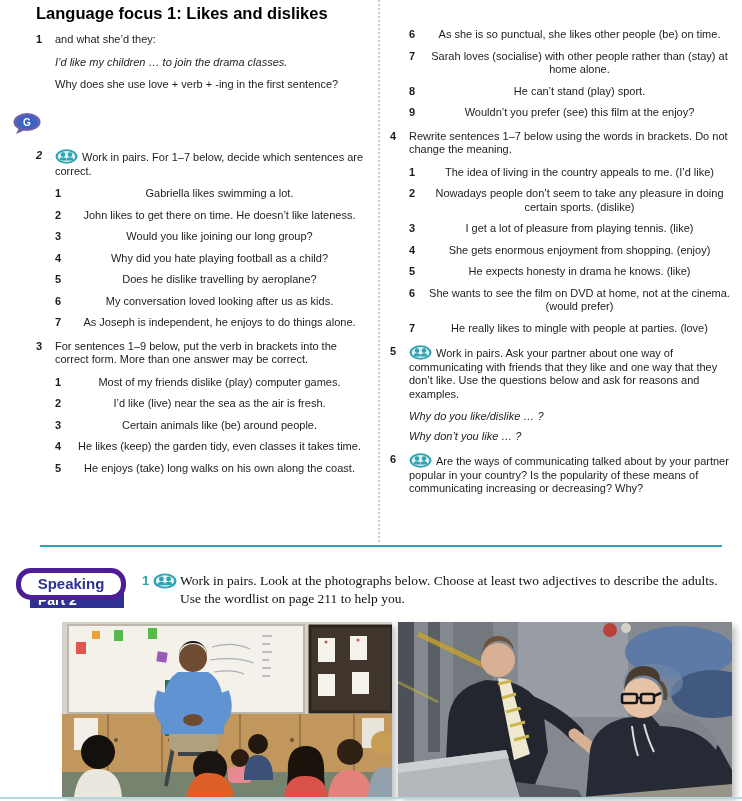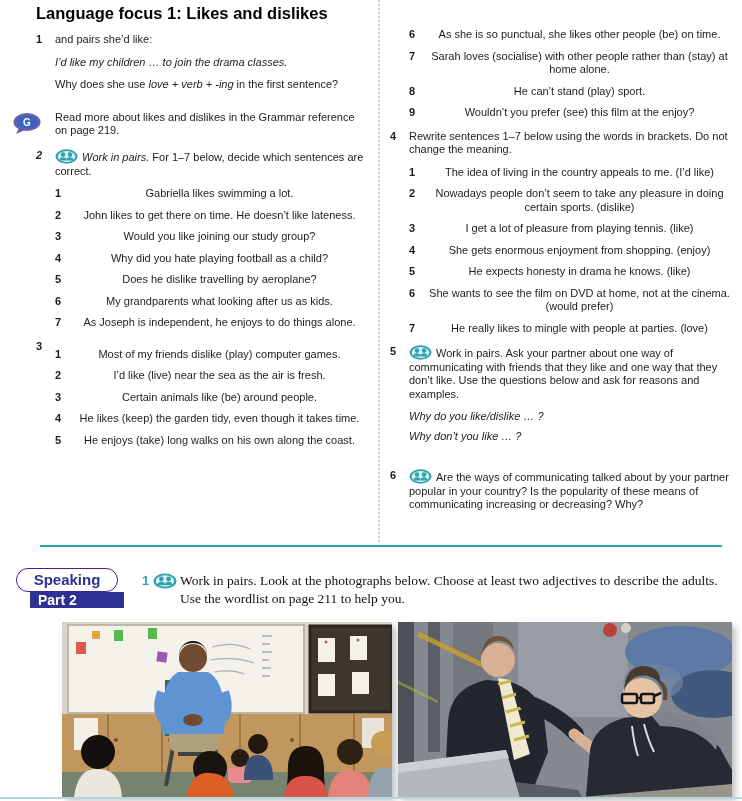--- a/index.html
+++ b/index.html
@@ -11,31 +11,31 @@
   .vdivider{position:absolute;left:378px;top:0;height:542px;width:0;border-left:2px dotted #c3ccce;}
   .hdivider{position:absolute;left:40px;top:545px;width:682px;height:2px;background:#2fa3b3;}
   h1{font-size:16.5px;line-height:19px;font-weight:bold;margin:0 0 10px 0;color:#000;}
   .ex{display:flex;margin-bottom:10px;}
   .exnum{width:19px;flex:none;font-weight:bold;}
   .exnum.it{font-style:italic;}
   .exbody{flex:1;min-width:0;}
   .exbody p{margin:0 0 9px 0;}
   .quote{font-style:italic;}
   .b{font-weight:normal;}
-  .i{font-style:italic;}
+  .i{}
   .item{display:flex;margin-top:8px;}
   .inum{width:17px;flex:none;font-weight:bold;}
   .itext{flex:1;min-width:0;text-align:center;}
   .gnote{display:flex;margin:0 0 11px 0;margin-left:-24px;align-items:flex-start;}
   .gnote .gicon{flex:none;width:43px;padding-top:1px;}
   .gnote p{margin:0;flex:1;}
   .pair-icon{vertical-align:-3px;margin-right:4px;}
   
   .banner{position:absolute;left:16px;top:568px;width:120px;}
-  .pill{position:relative;z-index:2;width:100px;height:22px;border:1px solid #4c1d95;border-radius:15px;
+  .pill{position:relative;z-index:2;width:100px;height:22px;border:5px solid #4c1d95;border-radius:15px;
         background:#fff;color:#2e3192;font-weight:bold;font-size:15px;text-align:center;line-height:22px;}
   .partbox{position:absolute;z-index:1;left:14px;top:24px;width:86px;background:#2e3192;color:#fff;
            font-weight:bold;font-size:14px;line-height:16px;padding-left:8px;}
   .instruction{position:absolute;left:142px;top:572px;width:552px;padding-left:38px;
                font-family:"Liberation Serif",serif;font-size:13.5px;line-height:17.5px;color:#111;}
   .instruction .snum{position:absolute;left:0;top:0;color:#2fa3b3;font-weight:bold;
                      font-family:"Liberation Sans",sans-serif;font-size:13px;}
   .instruction .sicon{position:absolute;left:11px;top:1px;}
   
   .photo{position:absolute;top:622px;height:175px;overflow:hidden;background:#888;
@@ -49,36 +49,35 @@
 <body>
 
 <div class="page">
 
   <div class="col col-left">
     <h1>Language focus 1: Likes and dislikes</h1>
 
     <div class="ex">
       <span class="exnum">1</span>
       <div class="exbody">
-        <p>and pairs she’d like:</p>
+        <p>and what she’d they:</p>
         <p class="quote">I’d like my children … to join the drama classes.</p>
         <p><span>Why does she use </span><span class="i">love + verb + -ing</span><span> in the first sentence?</span></p>
       </div>
     </div>
 
     <div class="gnote">
       <span class="gicon">
         <svg width="31" height="23" viewBox="0 0 31 23">
           <ellipse cx="15" cy="10" rx="13.5" ry="9" fill="#6a5fae"></ellipse>
           <path d="M7 16 L4 22 L13 18 Z" fill="#6a5fae"></path>
           <ellipse cx="15" cy="10" rx="10.5" ry="6.6" fill="#3a63c2"></ellipse>
           <text x="15" y="13.8" text-anchor="middle" font-size="10" font-weight="bold" fill="#ffffff" font-family="Liberation Sans, sans-serif">G</text>
         </svg>
       </span>
-      <p>Read more about likes and dislikes in the Grammar reference on page 219.</p>
     </div>
 
     <div class="ex">
       <span class="exnum it">2</span>
       <div class="exbody">
         <p><svg class="pair-icon" width="23" height="15" viewBox="0 0 23 15">
               <ellipse cx="11.5" cy="7.5" rx="11" ry="7.2" fill="#2fa3b3"></ellipse>
               <ellipse cx="11.5" cy="7.5" rx="8.8" ry="5.4" fill="#e2f2f4"></ellipse>
               <circle cx="8" cy="5.6" r="2.3" fill="#2fa3b3"></circle>
               <path d="M4.4 11.6 a3.6 3.3 0 0 1 7.2 0 Z" fill="#2fa3b3"></path>
@@ -88,59 +87,60 @@
         <div class="item">
             <span class="inum">1</span>
             <span class="itext">Gabriella likes swimming a lot.</span>
           </div>
         <div class="item">
             <span class="inum">2</span>
             <span class="itext">John likes to get there on time. He doesn’t like lateness.</span>
           </div>
         <div class="item">
             <span class="inum">3</span>
-            <span class="itext">Would you like joining our study group?</span>
+            <span class="itext">Would you like joining our long group?</span>
           </div>
         <div class="item">
             <span class="inum">4</span>
             <span class="itext">Why did you hate playing football as a child?</span>
           </div>
         <div class="item">
             <span class="inum">5</span>
             <span class="itext">Does he dislike travelling by aeroplane?</span>
           </div>
         <div class="item">
             <span class="inum">6</span>
-            <span class="itext">My grandparents what looking after us as kids.</span>
+            <span class="itext">My conversation loved looking after us as kids.</span>
           </div>
         <div class="item">
             <span class="inum">7</span>
             <span class="itext">As Joseph is independent, he enjoys to do things alone.</span>
           </div>
       </div>
     </div>
 
     <div class="ex">
       <span class="exnum">3</span>
       <div class="exbody">
+        <p><span>For sentences </span><span class="b">1–9</span><span> below, put the verb in brackets into the correct form. More than one answer may be correct.</span></p>
         <div class="item">
             <span class="inum">1</span>
             <span class="itext">Most of my friends dislike (play) computer games.</span>
           </div>
         <div class="item">
             <span class="inum">2</span>
             <span class="itext">I’d like (live) near the sea as the air is fresh.</span>
           </div>
         <div class="item">
             <span class="inum">3</span>
             <span class="itext">Certain animals like (be) around people.</span>
           </div>
         <div class="item">
             <span class="inum">4</span>
-            <span class="itext">He likes (keep) the garden tidy, even though it takes time.</span>
+            <span class="itext">He likes (keep) the garden tidy, even classes it takes time.</span>
           </div>
         <div class="item">
             <span class="inum">5</span>
             <span class="itext">He enjoys (take) long walks on his own along the coast.</span>
           </div>
       </div>
     </div>
   </div>
 
   <div class="vdivider"></div>
@@ -208,21 +208,21 @@
       <div class="exbody">
         <p><svg class="pair-icon" width="23" height="15" viewBox="0 0 23 15">
               <ellipse cx="11.5" cy="7.5" rx="11" ry="7.2" fill="#2fa3b3"></ellipse>
               <ellipse cx="11.5" cy="7.5" rx="8.8" ry="5.4" fill="#e2f2f4"></ellipse>
               <circle cx="8" cy="5.6" r="2.3" fill="#2fa3b3"></circle>
               <path d="M4.4 11.6 a3.6 3.3 0 0 1 7.2 0 Z" fill="#2fa3b3"></path>
               <circle cx="15" cy="5.6" r="2.3" fill="#2fa3b3"></circle>
               <path d="M11.4 11.6 a3.6 3.3 0 0 1 7.2 0 Z" fill="#2fa3b3"></path>
             </svg><span>Work in pairs. Ask your partner about one way of communicating with friends that they like and one way that they don’t like. Use the questions below and ask for reasons and examples.</span></p>
         <p class="quote" style="margin-bottom:6px">Why do you like/dislike … ?</p>
-        <p class="quote" style="margin-bottom:16px">Why don’t you like … ?</p>
+        <p class="quote" style="margin-bottom:0">Why don’t you like … ?</p>
       </div>
     </div>
 
     <div class="ex">
       <span class="exnum">6</span>
       <div class="exbody">
         <p><svg class="pair-icon" width="23" height="15" viewBox="0 0 23 15">
               <ellipse cx="11.5" cy="7.5" rx="11" ry="7.2" fill="#2fa3b3"></ellipse>
               <ellipse cx="11.5" cy="7.5" rx="8.8" ry="5.4" fill="#e2f2f4"></ellipse>
               <circle cx="8" cy="5.6" r="2.3" fill="#2fa3b3"></circle>

